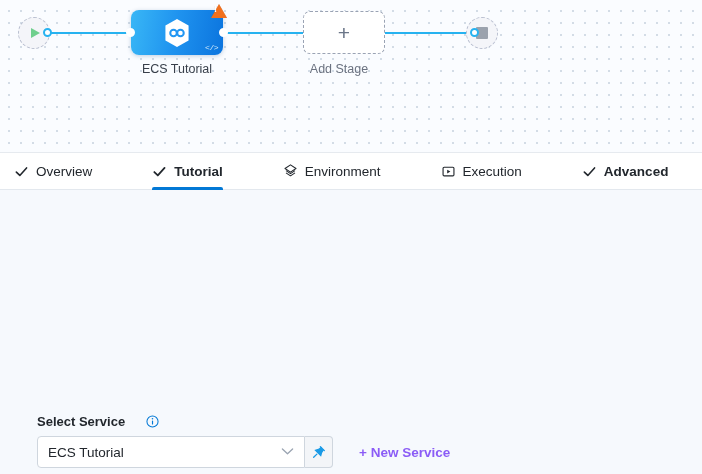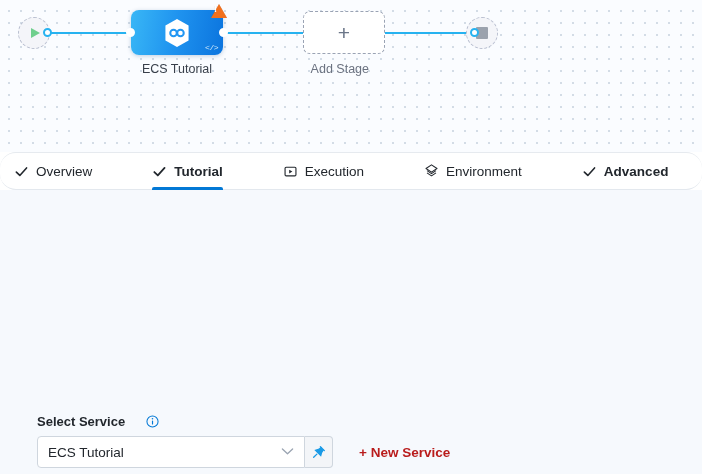--- a/index.html
+++ b/index.html
@@ -158,33 +158,32 @@
     font-weight: 300;
   }
 
   .node-caption {
     position: absolute;
     font-size: 12.5px;
     color: #4b5563;
     white-space: nowrap;
   }
   .cap-stage { left: 131px; top: 62px; width: 92px; text-align: center; color:#383f4a; }
-  .cap-add   { left: 287px; top: 62px; width: 82px; text-align: right; color:#6b7280; }
+  .cap-add   { left: 298px; top: 62px; width: 82px; text-align: center; color:#6b7280; }
 
   
   .tabbar {
     flex: 0 0 38px;
     height: 38px;
     background: #ffffff;
     border-top: 1px solid #e6eaef;
     border-bottom: 1px solid #e3e8ee;
     display: flex;
     align-items: stretch;
     padding-left: 14px;
-    border-radius: 16px;
   }
   .tab {
     position: relative;
     display: flex;
     align-items: center;
     gap: 7px;
     padding: 0 24px 0 0;
     margin-right: 36px;
     font-size: 13.5px;
     color: #22272d;
@@ -263,21 +262,21 @@
     border-radius: 0 4px 4px 0;
     display: flex;
     align-items: center;
     justify-content: center;
     cursor: pointer;
   }
   .new-service {
     margin-left: 26px;
     font-size: 13.5px;
     font-weight: bold;
-    color: #b91c1c;
+    color: #8b5cf6;
     cursor: pointer;
     white-space: nowrap;
   }
 </style>
 </head>
 <body>
 
 <div id="app">
 
   <div class="canvas">
@@ -334,39 +333,39 @@
       <span class="tab-ico">
         <svg viewBox="0 0 16 16" width="15" height="15">
             <path d="M2.5 8.6 L6.2 12.2 L13.4 4.2" fill="none" stroke="#22272d" stroke-width="1.9" stroke-linecap="round" stroke-linejoin="round"></path>
           </svg>
       </span>
       <span class="tab-label">Tutorial</span>
     </div>
 
     <div class="tab">
       <span class="tab-ico">
-        <svg viewBox="0 0 16 16" width="15" height="15">
-          <rect x="2.2" y="3.4" width="11.6" height="9.2" rx="1.2" fill="none" stroke="#22272d" stroke-width="1.2"></rect>
-          <path d="M6.6 6 L10 8 L6.6 10 Z" fill="#22272d"></path>
-        </svg>
-      </span>
-      <span class="tab-label">Execution</span>
-    </div>
-
-    <div class="tab">
-      <span class="tab-ico">
         <svg viewBox="0 0 18 18" width="16" height="16">
           <g fill="none" stroke="#22272d" stroke-width="1.25" stroke-linejoin="round">
             <path d="M9 1.6 L15.6 6 L9 10.4 L2.4 6 Z"></path>
             <path d="M3.6 8.6 L9 12.2 L14.4 8.6"></path>
             <path d="M3.6 11.2 L9 14.8 L14.4 11.2"></path>
           </g>
         </svg>
       </span>
       <span class="tab-label">Environment</span>
+    </div>
+
+    <div class="tab">
+      <span class="tab-ico">
+        <svg viewBox="0 0 16 16" width="15" height="15">
+          <rect x="2.2" y="3.4" width="11.6" height="9.2" rx="1.2" fill="none" stroke="#22272d" stroke-width="1.2"></rect>
+          <path d="M6.6 6 L10 8 L6.6 10 Z" fill="#22272d"></path>
+        </svg>
+      </span>
+      <span class="tab-label">Execution</span>
     </div>
 
     <div class="tab">
       <span class="tab-ico">
         <svg viewBox="0 0 16 16" width="15" height="15">
             <path d="M2.5 8.6 L6.2 12.2 L13.4 4.2" fill="none" stroke="#22272d" stroke-width="1.7" stroke-linecap="round" stroke-linejoin="round"></path>
           </svg>
       </span>
       <span class="tab-label">Advanced</span>
     </div>

